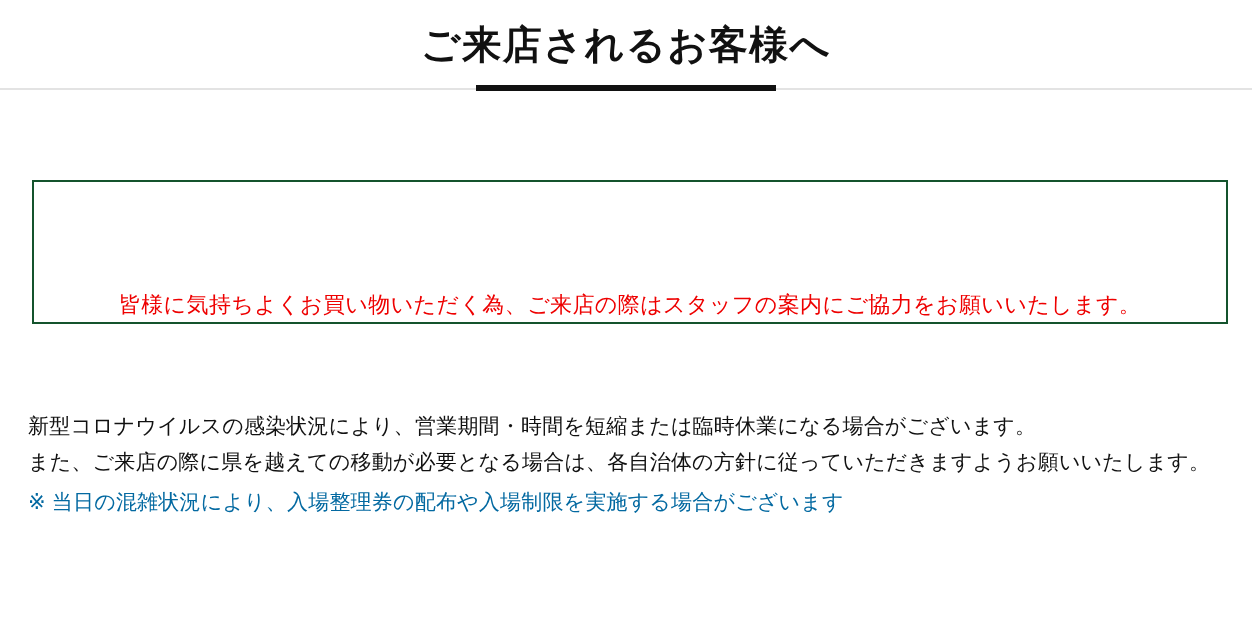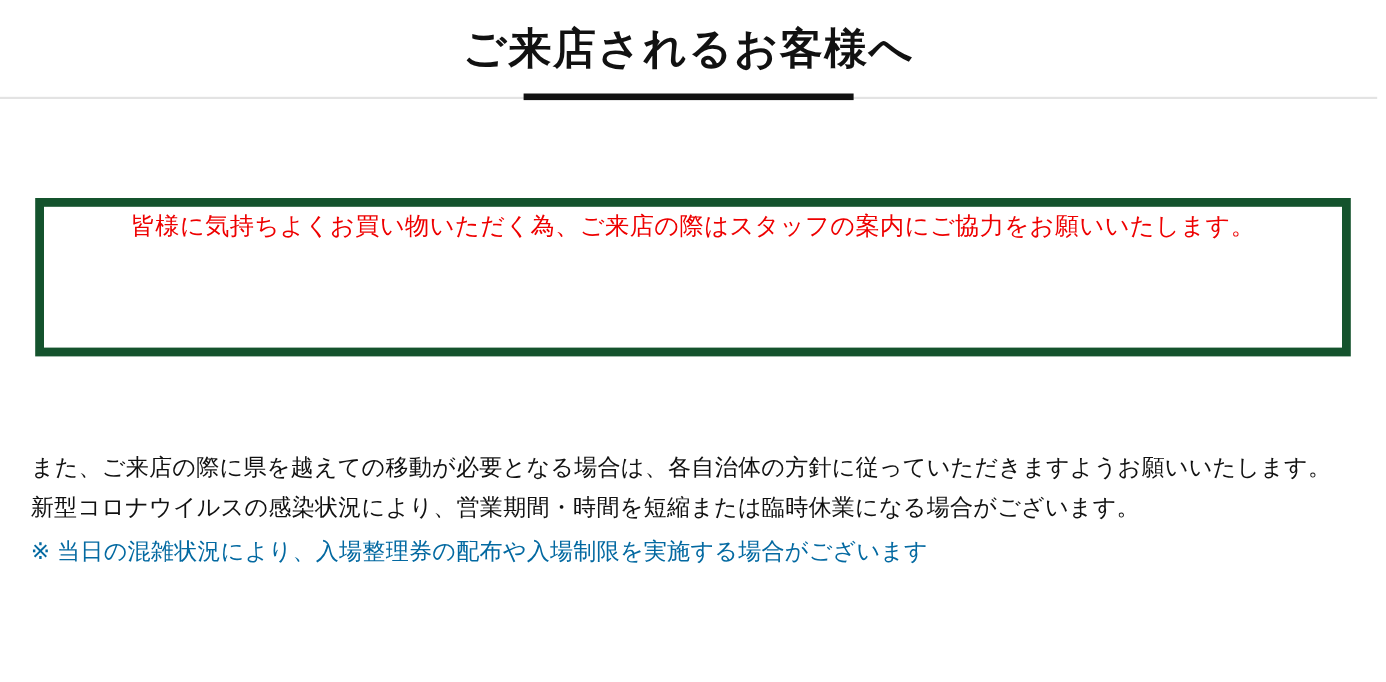--- a/index.html
+++ b/index.html
@@ -60,24 +60,24 @@
   }
 
   
   .notice-box {
     position: absolute;
     left: 32px;
     top: 180px;
     width: 1196px;
     height: 144px;
     box-sizing: border-box;
-    border: 8px solid #14532d;
+    border: 2px solid #14532d;
     background: #ffffff;
     display: flex;
-    align-items: flex-start;
+    align-items: flex-end;
     justify-content: center;
   }
 
   .notice-text {
     color: #ee0000;
     font-size: 22px;
     line-height: 1.6;
     letter-spacing: 0.4px;
     text-align: center;
     padding: 0 40px;
@@ -115,18 +115,18 @@
     <h1 class="page-title">ご来店されるお客様へ</h1>
     <div class="title-rule"></div>
     <div class="title-underline"></div>
   </div>
 
   <div class="notice-box">
     <div class="notice-text">皆様に気持ちよくお買い物いただく為、ご来店の際はスタッフの案内にご協力をお願いいたします。</div>
   </div>
 
   <div class="body-block">
+    <div class="body-line">新型コロナウイルスの感染状況により、営業期間・時間を短縮または臨時休業になる場合がございます。</div>
     <div class="body-line">また、ご来店の際に県を越えての移動が必要となる場合は、各自治体の方針に従っていただきますようお願いいたします。</div>
-    <div class="body-line">新型コロナウイルスの感染状況により、営業期間・時間を短縮または臨時休業になる場合がございます。</div>
     <div class="note-line">※ 当日の混雑状況により、入場整理券の配布や入場制限を実施する場合がございます</div>
   </div>
 
 </div>
 
 </body></html>

